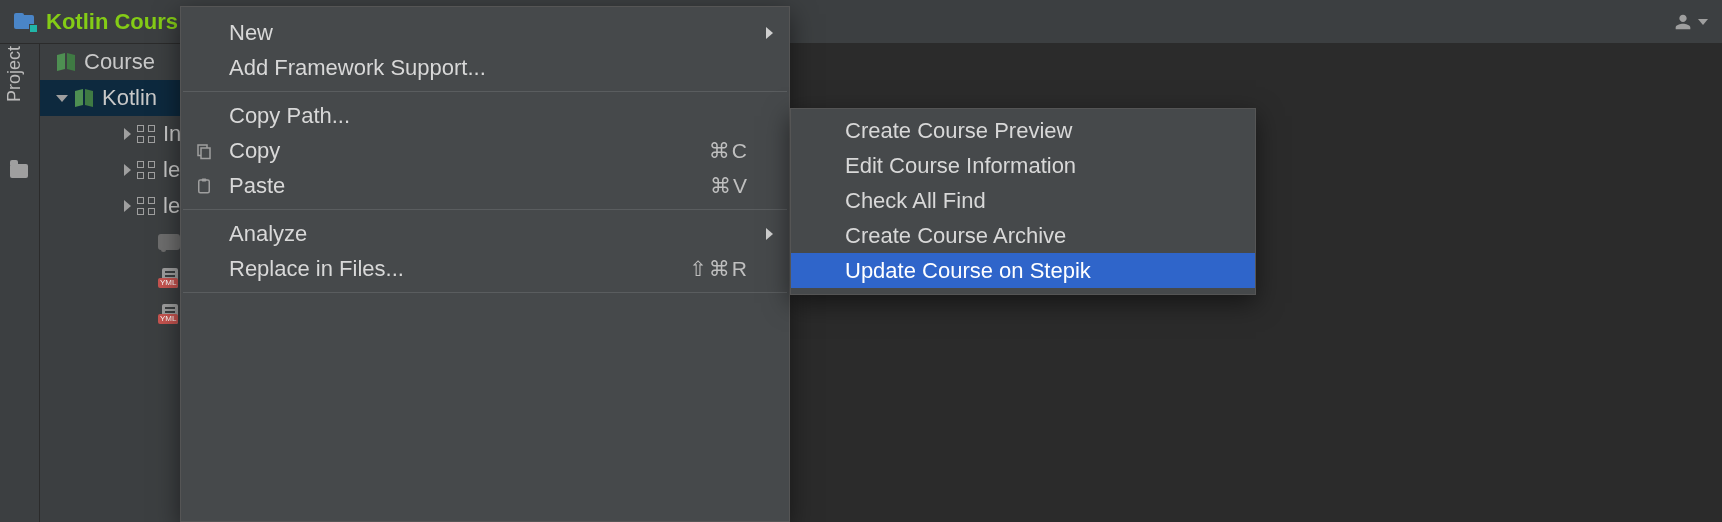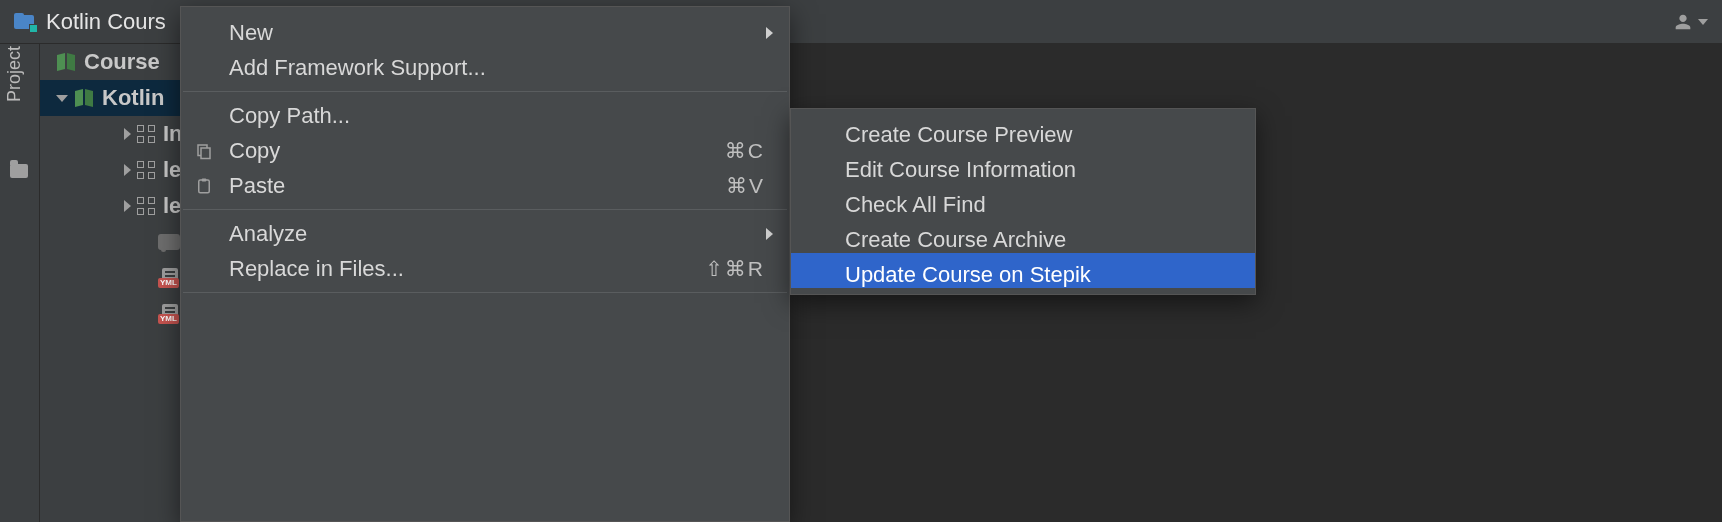--- a/index.html
+++ b/index.html
@@ -9,34 +9,34 @@
 
 .crumb-bar {
   position:absolute; left:0; top:0; height:44px; width:1722px;
   background:#3c3f41; display:flex; align-items:center; padding:0 14px;
   border-bottom:1px solid #2b2b2b;
 }
 .crumb-bar .folder-icon { width:22px; height:18px; margin-right:10px; position:relative; }
 .crumb-bar .folder-icon .fb { position:absolute; left:0; top:2px; width:20px; height:14px; background:#4a85c7; border-radius:2px; }
 .crumb-bar .folder-icon .ft { position:absolute; left:0; top:0; width:10px; height:6px; background:#4a85c7; border-radius:2px 2px 0 0;}
 .crumb-bar .folder-icon .sq { position:absolute; right:-2px; bottom:-2px; width:9px; height:9px; background:#21b6a8; border:1px solid #3c3f41; }
-.crumb-title { font-size:22px; font-weight:400; color:#e5e5e5; }
+.crumb-title { font-size:22px; font-weight:700; color:#84cc16; }
 
 .user-btn { position:absolute; right:14px; top:0; height:44px; display:flex; align-items:center; gap:4px; }
 .user-btn svg { fill:#9f9f9f; }
 .user-btn .tri { width:0;height:0;border-left:5px solid transparent;border-right:5px solid transparent;border-top:6px solid #9f9f9f; }
 
 
 .gutter { position:absolute; left:0; top:44px; width:40px; height:478px; background:#3c3f41; border-right:1px solid #2b2b2b;}
 .vlabel { position:absolute; left:4px; top:70px; transform:rotate(-90deg); transform-origin:left top; font-size:18px; color:#bbb; width:80px; text-align:center;}
 .gutter .ficon { position:absolute; left:10px; top:120px; width:18px; height:14px; background:#9f9f9f; border-radius:2px; }
 .gutter .ficon:before { content:""; position:absolute; left:0; top:-4px; width:8px; height:5px; background:#9f9f9f; border-radius:2px 2px 0 0;}
 
 
-.tree { position:absolute; left:40px; top:44px; width:220px; height:478px; background:#3c3f41;font-weight:bold; }
+.tree { position:absolute; left:40px; top:44px; width:220px; height:478px; background:#3c3f41; }
 .tree .row { height:36px; display:flex; align-items:center; font-size:22px; color:#c8c8c8; white-space:nowrap; overflow:hidden;}
 .tree .indent1 { padding-left:16px; } .tree .indent3 { padding-left:84px;} .tree .indent4 { padding-left:118px;}
 .tree .chev { width:14px;height:14px; margin-right:6px; display:inline-block;}
 .tree .chev.down { width:0;height:0;border-left:6px solid transparent;border-right:6px solid transparent;border-top:7px solid #9f9f9f;}
 .tree .chev.right { width:0;height:0;border-top:6px solid transparent;border-bottom:6px solid transparent;border-left:7px solid #9f9f9f;}
 .row.sel { background:#0d293e; }
 .bookicon { width:20px;height:20px; margin-right:8px; display:inline-block; position:relative;}
 .bookicon:before, .bookicon:after { content:""; position:absolute; top:2px; width:8px; height:16px; background:#4e8f52; }
 .bookicon:before { left:1px; transform:skewY(-14deg); }
 .bookicon:after { right:1px; transform:skewY(14deg); background:#3f7a43;}
@@ -46,32 +46,32 @@
 .eleicon { width:22px; height:16px; margin-right:8px; display:inline-block; background:#6e6e6e; border-radius:3px; position:relative;}
 .eleicon:after{content:""; position:absolute; left:3px; bottom:-2px; width:5px; height:5px; border-radius:50%; background:#6e6e6e;}
 .ymlicon { width:22px; height:20px; margin-right:8px; display:inline-block; position:relative; }
 .ymlicon .pg { position:absolute; left:4px; top:0; width:16px; height:20px; background:#9f9f9f; border-radius:2px;}
 .ymlicon .pg:after{content:"";position:absolute;top:3px;left:3px;width:10px;height:2px;background:#3c3f41;box-shadow:0 4px 0 #3c3f41, 0 8px 0 #3c3f41;}
 .ymlicon .tag { position:absolute; left:0; bottom:0; background:#c75450; color:#fff; font-size:8px; line-height:10px; padding:0 2px; border-radius:2px; }
 
 
 .menu { position:absolute; background:#46494b; box-shadow:0 8px 24px rgba(0,0,0,.5); border:1px solid #555; }
 .menu1 { left:180px; top:6px; width:610px; height:516px; }
-.menu .mrow { height:35px; display:flex; align-items:center; padding:0 24px 0 48px; font-size:22px; color:#d8d8d8; position:relative;}
+.menu .mrow { height:35px; display:flex; align-items:center; padding:0 40px 0 48px; font-size:22px; color:#d8d8d8; position:relative;}
 .menu .mrow.sel { background:#2f65ca; color:#fff; }
 .menu .sep { height:1px; background:#5a5d5f; margin:6px 2px; }
 .menu .short { margin-left:auto; font-size:21px; color:#bfbfbf; letter-spacing:2px;}
 .menu .arrow { position:absolute; right:16px; width:0;height:0;border-top:6px solid transparent;border-bottom:6px solid transparent;border-left:7px solid #cfcfcf;}
 .menu .mrow.sel .arrow { border-left-color:#fff; }
 .menu .micon { position:absolute; left:14px; width:22px; height:22px; }
 .micon.cut svg, .micon.copy svg, .micon.paste svg { fill:#9f9f9f; }
 
 
 .menu2 { left:790px; top:108px; width:466px; }
-.menu2 .mrow { padding-left:54px; padding-right:24px;align-items:flex-end;}
+.menu2 .mrow { padding-left:54px; padding-right:24px;}
 
 </style>
 </head>
 <body>
 <div class="root">
 
 <div class="crumb-bar">
   <span class="folder-icon">
     <span class="ft"></span>
         <span class="fb"></span>

